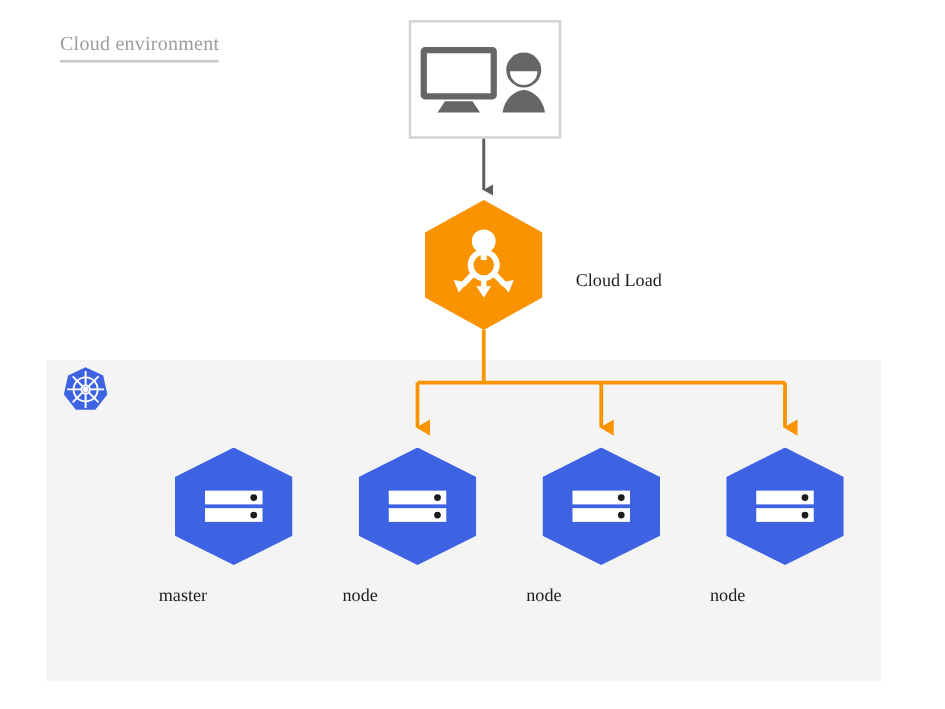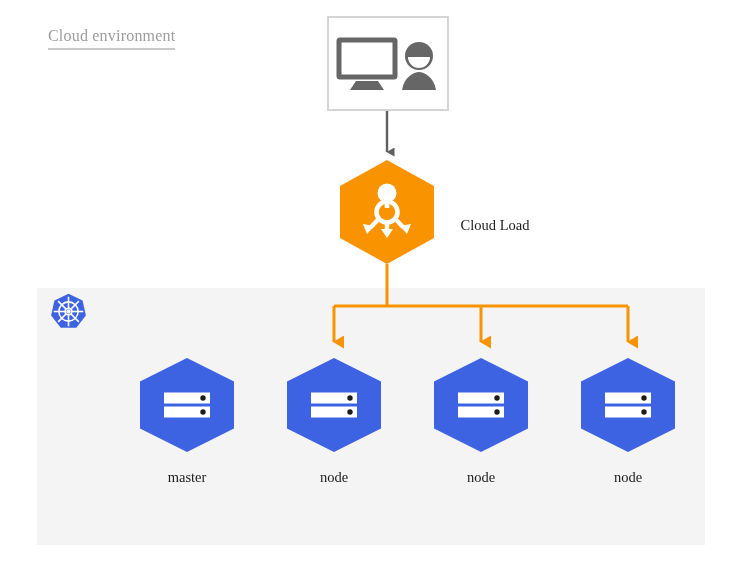--- a/index.html
+++ b/index.html
@@ -96,21 +96,21 @@
 
   
   .hex-node {
     position: absolute;
     width: 94px;
     height: 94px;
   }
   .hex-label {
     position: absolute;
     width: 120px;
-    text-align: center;
+    text-align: left;
     font-size: 14.5px;
     color: #1c1c1c;
   }
 </style>
 </head>
 <body>
 
 <div id="canvas">
 
   <div id="cloud-title">Cloud environment</div>

